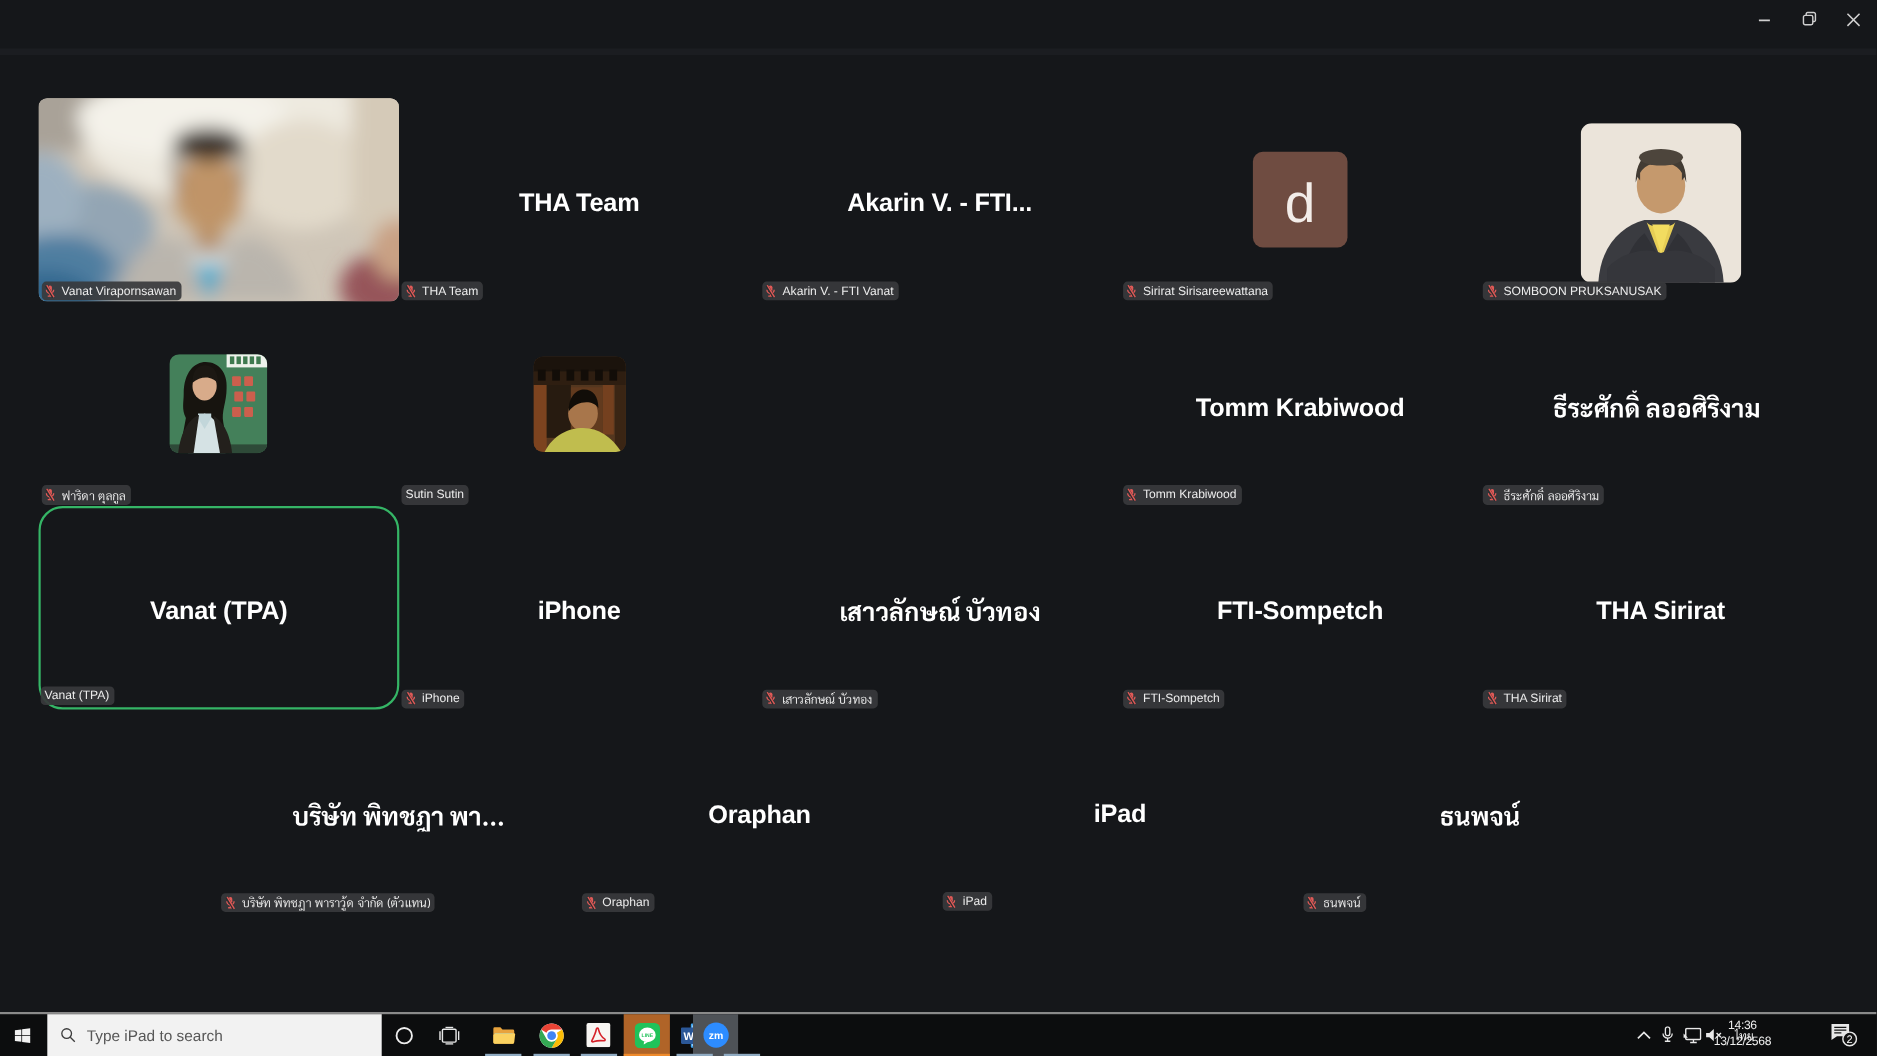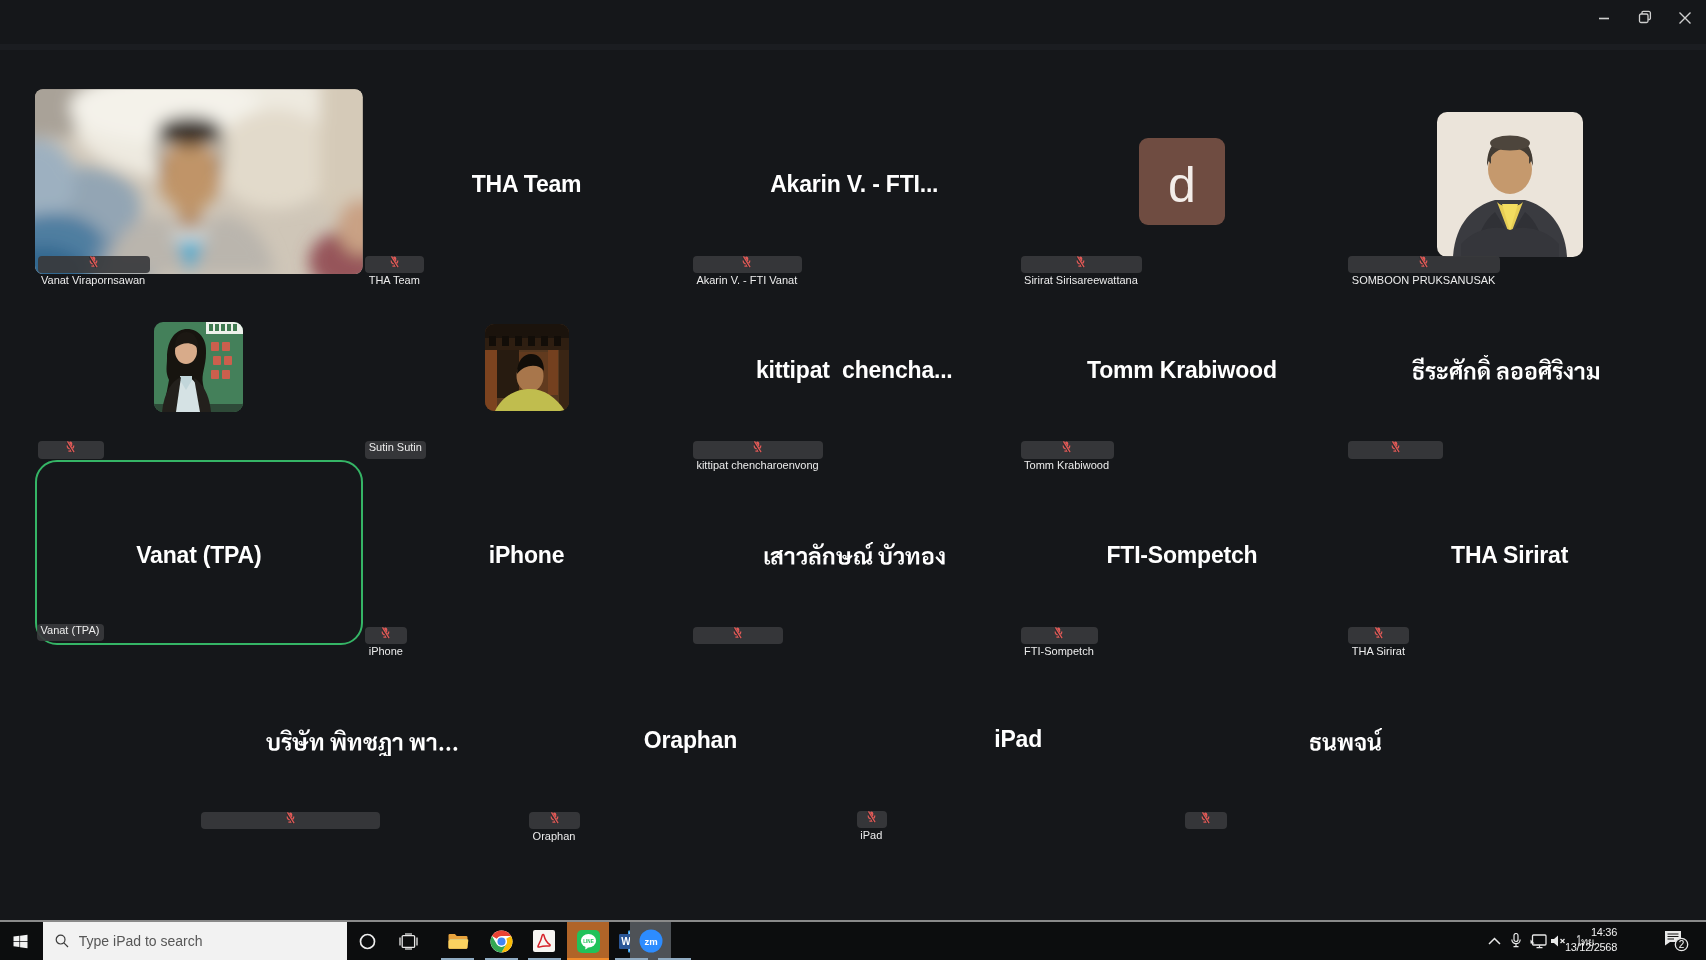--- a/index.html
+++ b/index.html
@@ -3,30 +3,30 @@
 * { margin:0; padding:0; box-sizing:border-box; }
 html,body { width:1706px; height:960px; overflow:hidden; background:#141619; }
 body { font-family:"Liberation Sans", sans-serif; position:relative; }
 .abs { position:absolute; }
 #stage { position:absolute; left:0; top:0; width:1706px; height:920px; background:#15171a; }
 .tile { position:absolute; width:327.7px; height:185.3px; }
 .tile.active { border:2.5px solid #35b566; border-radius:22px; }
 .nm { position:absolute; left:0; right:0; top:0; bottom:0; display:flex; align-items:center; justify-content:center; color:#fff; font-size:23px; font-weight:bold; letter-spacing:-0.2px; padding-top:6px; }
 .avwrap { position:absolute; left:0; right:0; top:0; bottom:0; display:flex; align-items:center; justify-content:center; }
 .av-d { width:86px; height:87px; border-radius:9px; background:#6f4c41; color:#f3ede9; font-size:50px; display:flex; align-items:center; justify-content:center; padding-top:7px; }
-.lbl { position:absolute; left:2.5px; bottom:1px; height:17.5px; display:flex; align-items:center; gap:6px; padding:0 4.5px 0 3.5px; border-radius:4px; background:rgba(56,57,60,0.92); color:#ececec; font-size:11px; white-space:nowrap;flex-direction:column; }
+.lbl { position:absolute; left:2.5px; bottom:1px; height:17.5px; display:flex; align-items:center; gap:6px; padding:0 4.5px 0 3.5px; border-radius:4px; background:rgba(56,57,60,0.92); color:#ececec; font-size:11px; white-space:nowrap; }
 .tile.active .lbl { bottom:2px; left:0px; }
 .lbl svg.mic { flex:0 0 auto; }
 #taskbar { position:absolute; left:0; top:920px; width:1706px; height:40px; background:#0c0d0e; border-top:2px solid #8a8a8a; }
 #search { position:absolute; left:42.8px; top:0px; width:304px; height:38px; background:#f2f2f2; display:flex; align-items:center; }
 #search .ph { color:#575757; font-size:14px; margin-left:10px; }
 .tbi { position:absolute; top:0; height:38px; display:flex; align-items:center; justify-content:center; }
 .ul { position:absolute; top:35.5px; width:33px; height:2.5px; background:#90abc2; }
 .tray { color:#e8e8e8; }
-#clock { position:absolute; left:1551px; top:3px; width:66px; height:34px; color:#f0f0f0; font-size:11px; letter-spacing:-0.3px; text-align:right; line-height:15.3px; }
+#clock { position:absolute; left:1551px; top:3px; width:66px; height:34px; color:#f0f0f0; font-size:11px; letter-spacing:-0.3px; text-align:center; line-height:15.3px; }
 </style></head>
 <body>
 <svg width="0" height="0" style="position:absolute">
     <defs>
       <path id="tg0" d="M 6.47 0.2 C 4.95 0.2 3.73 -0.08 2.83 -0.64 C 1.92 -1.21 1.47 -1.97 1.47 -2.92 L 1.47 -6.97 L 4.39 -6.97 L 4.39 -3.27 C 4.39 -2.9 4.57 -2.61 4.92 -2.41 C 5.29 -2.2 5.8 -2.09 6.47 -2.09 C 7.12 -2.09 7.63 -2.2 7.98 -2.41 C 8.35 -2.61 8.53 -2.9 8.53 -3.27 L 8.53 -6.28 C 8.53 -6.52 8.5 -6.7 8.44 -6.83 C 8.38 -6.96 8.23 -7.09 8 -7.2 C 7.77 -7.33 7.41 -7.44 6.91 -7.55 C 6.2 -7.68 5.24 -7.83 4.03 -8 C 2.83 -8.16 1.81 -8.27 0.97 -8.3 C 0.97 -9.91 1.34 -11.18 2.09 -12.09 C 2.84 -13.02 3.88 -13.48 5.22 -13.48 C 5.64 -13.48 6.02 -13.45 6.36 -13.38 C 6.69 -13.3 7.11 -13.2 7.61 -13.06 C 7.87 -12.99 8.12 -12.92 8.36 -12.86 C 8.61 -12.8 8.83 -12.77 9.03 -12.77 C 9.61 -12.77 9.98 -13.02 10.12 -13.53 L 12.14 -13 C 11.93 -12.12 11.61 -11.48 11.17 -11.06 C 10.73 -10.64 10.16 -10.44 9.47 -10.44 C 9.06 -10.44 8.44 -10.56 7.61 -10.81 C 7.18 -10.94 6.83 -11.02 6.55 -11.08 C 6.27 -11.14 5.99 -11.17 5.73 -11.17 C 5.29 -11.17 4.91 -11.08 4.62 -10.89 C 4.34 -10.7 4.19 -10.47 4.16 -10.19 C 5.12 -10.11 6.12 -9.98 7.16 -9.78 C 8.2 -9.59 9.01 -9.41 9.59 -9.22 C 10.31 -8.99 10.8 -8.69 11.08 -8.33 C 11.35 -7.97 11.48 -7.52 11.48 -6.97 L 11.48 -2.92 C 11.48 -1.97 11.02 -1.21 10.09 -0.64 C 9.18 -0.08 7.97 0.2 6.47 0.2 Z M 6.47 0.2 "></path>
       <path id="tg1" d="M -1.47 -16.36 C -1.39 -15.98 -1.34 -15.53 -1.31 -15 C -2.28 -15.41 -3.62 -15.74 -5.33 -16.02 C -7.04 -16.3 -8.65 -16.44 -10.17 -16.44 C -11.05 -16.44 -11.87 -16.38 -12.61 -16.27 C -12.59 -17.19 -12.35 -18.01 -11.91 -18.72 C -11.47 -19.43 -10.84 -19.97 -10.03 -20.36 C -9.22 -20.75 -8.28 -20.95 -7.22 -20.95 C -5.94 -20.95 -4.83 -20.67 -3.91 -20.11 L -3.91 -21.94 L -1.47 -21.94 Z M -8.92 -17.84 C -8.04 -17.84 -7.13 -17.78 -6.2 -17.66 C -5.27 -17.54 -4.46 -17.38 -3.75 -17.16 C -4.05 -17.84 -4.49 -18.36 -5.08 -18.72 C -5.66 -19.07 -6.34 -19.25 -7.12 -19.25 C -7.83 -19.25 -8.44 -19.12 -8.95 -18.86 C -9.47 -18.61 -9.82 -18.27 -9.98 -17.83 C -9.75 -17.84 -9.4 -17.84 -8.92 -17.84 Z M -8.92 -17.84 "></path>
       <path id="tg2" d="M 4.94 -11.17 C 4.6 -11.17 4.31 -11.08 4.06 -10.89 C 3.81 -10.71 3.68 -10.48 3.66 -10.19 C 5.53 -10.02 7.02 -9.66 8.12 -9.11 C 9.23 -8.57 9.78 -7.91 9.78 -7.12 L 9.78 -2.47 C 9.78 -1.66 9.52 -1.02 8.98 -0.52 C 8.45 -0.02 7.77 0.23 6.92 0.23 C 6.13 0.23 5.48 0 4.97 -0.47 C 4.46 -0.94 4.2 -1.53 4.2 -2.25 C 4.2 -2.99 4.43 -3.58 4.89 -4.03 C 5.36 -4.49 5.97 -4.72 6.72 -4.72 L 6.83 -4.72 L 6.83 -6.64 C 6.83 -7.09 6.17 -7.47 4.86 -7.8 C 3.55 -8.13 2.11 -8.34 0.55 -8.42 C 0.57 -10.02 0.92 -11.25 1.61 -12.14 C 2.3 -13.04 3.23 -13.48 4.42 -13.48 C 4.83 -13.48 5.19 -13.45 5.5 -13.38 C 5.82 -13.3 6.16 -13.21 6.53 -13.09 C 6.75 -13.01 6.97 -12.94 7.19 -12.89 C 7.41 -12.84 7.61 -12.81 7.8 -12.81 C 8.05 -12.81 8.26 -12.88 8.44 -13.03 C 8.62 -13.18 8.75 -13.36 8.83 -13.59 L 10.86 -12.97 C 10.66 -12.18 10.33 -11.55 9.88 -11.11 C 9.43 -10.66 8.91 -10.44 8.33 -10.44 C 8.07 -10.44 7.82 -10.47 7.59 -10.53 C 7.36 -10.59 7.05 -10.69 6.67 -10.81 C 5.93 -11.05 5.35 -11.17 4.94 -11.17 Z M 6.69 -1.22 C 7 -1.22 7.25 -1.31 7.44 -1.5 C 7.63 -1.7 7.73 -1.95 7.73 -2.25 C 7.73 -2.56 7.63 -2.81 7.44 -3 C 7.25 -3.19 7 -3.28 6.69 -3.28 C 6.39 -3.28 6.16 -3.19 5.97 -3 C 5.78 -2.81 5.69 -2.56 5.69 -2.25 C 5.69 -1.95 5.78 -1.7 5.97 -1.5 C 6.16 -1.31 6.39 -1.22 6.69 -1.22 Z M 6.69 -1.22 "></path>
       <path id="tg3" d="M 5.7 -7.22 C 4.8 -7.22 3.98 -7.35 3.25 -7.62 C 2.52 -7.89 1.95 -8.27 1.55 -8.77 C 1.14 -9.25 0.94 -9.81 0.94 -10.44 C 0.94 -11.18 1.2 -11.8 1.73 -12.3 C 2.27 -12.8 2.93 -13.05 3.72 -13.05 C 4.51 -13.05 5.16 -12.8 5.69 -12.3 C 6.21 -11.8 6.47 -11.18 6.47 -10.44 C 6.47 -10.01 6.36 -9.64 6.14 -9.34 C 7.02 -9.49 7.69 -9.86 8.12 -10.47 C 8.56 -11.08 8.79 -11.96 8.81 -13.11 L 11.73 -13.11 C 11.73 -11.97 11.48 -10.96 10.97 -10.06 C 10.47 -9.16 9.76 -8.47 8.84 -7.97 C 7.93 -7.47 6.88 -7.22 5.7 -7.22 Z M 3.7 -11.52 C 3.41 -11.52 3.16 -11.42 2.97 -11.23 C 2.78 -11.05 2.69 -10.82 2.69 -10.52 C 2.69 -10.22 2.78 -9.98 2.97 -9.78 C 3.16 -9.59 3.41 -9.5 3.7 -9.5 C 4 -9.5 4.25 -9.59 4.44 -9.77 C 4.63 -9.95 4.73 -10.2 4.73 -10.52 C 4.73 -10.82 4.63 -11.05 4.44 -11.23 C 4.25 -11.42 4 -11.52 3.7 -11.52 Z M 6.14 -2.42 C 7.02 -2.59 7.69 -2.97 8.12 -3.56 C 8.56 -4.16 8.79 -5.04 8.81 -6.19 L 11.73 -6.19 C 11.73 -5.04 11.48 -4.02 10.97 -3.11 C 10.47 -2.21 9.76 -1.52 8.84 -1.02 C 7.93 -0.52 6.88 -0.28 5.7 -0.28 C 4.79 -0.28 3.96 -0.41 3.23 -0.69 C 2.52 -0.97 1.95 -1.35 1.55 -1.84 C 1.14 -2.33 0.94 -2.89 0.94 -3.52 C 0.94 -4.25 1.2 -4.88 1.73 -5.38 C 2.27 -5.88 2.93 -6.12 3.72 -6.12 C 4.51 -6.12 5.16 -5.88 5.69 -5.38 C 6.21 -4.88 6.47 -4.25 6.47 -3.52 C 6.47 -3.12 6.36 -2.75 6.14 -2.42 Z M 3.7 -2.55 C 4 -2.55 4.25 -2.64 4.44 -2.83 C 4.63 -3.02 4.73 -3.28 4.73 -3.59 C 4.73 -3.89 4.63 -4.13 4.44 -4.31 C 4.25 -4.5 4 -4.59 3.7 -4.59 C 3.41 -4.59 3.16 -4.5 2.97 -4.31 C 2.78 -4.13 2.69 -3.89 2.69 -3.59 C 2.69 -3.28 2.78 -3.02 2.97 -2.83 C 3.16 -2.64 3.4 -2.55 3.7 -2.55 Z M 3.7 -2.55 "></path>
       <path id="tg4" d="M 13.5 -14.53 C 13.3 -13.57 12.79 -12.61 11.95 -11.64 C 12.57 -10.9 12.88 -10.01 12.88 -8.97 L 12.88 0 L 9.95 0 L 9.95 -8.67 C 9.95 -8.97 9.9 -9.29 9.8 -9.61 C 9.5 -9.4 9.04 -9.09 8.39 -8.69 C 8.97 -8.31 9.27 -7.72 9.27 -6.91 C 9.27 -6.23 9.07 -5.7 8.67 -5.31 C 8.27 -4.93 7.73 -4.73 7.03 -4.73 C 6.69 -4.73 6.36 -4.8 6.06 -4.92 C 5.76 -5.05 5.52 -5.22 5.36 -5.45 C 5.11 -5.1 4.91 -4.66 4.75 -4.14 C 4.6 -3.63 4.53 -3.12 4.53 -2.62 L 4.53 0 L 1.67 0 L 1.67 -3.45 C 1.67 -3.79 1.52 -4.47 1.23 -5.52 C 1.05 -6.25 0.92 -6.84 0.83 -7.27 C 0.73 -7.69 0.69 -8.09 0.69 -8.47 C 0.69 -10 1.23 -11.22 2.33 -12.12 C 3.43 -13.03 4.96 -13.48 6.91 -13.48 C 7.98 -13.48 8.95 -13.34 9.83 -13.05 C 10.05 -13.52 10.21 -14.01 10.28 -14.53 Z M 3.77 -6.23 C 3.98 -7.02 4.3 -7.64 4.72 -8.11 C 5.14 -8.59 5.66 -8.89 6.25 -9.02 C 7.16 -9.72 7.86 -10.37 8.38 -10.95 C 7.91 -11.1 7.43 -11.17 6.91 -11.17 C 5.86 -11.17 5.04 -10.93 4.42 -10.45 C 3.82 -9.98 3.52 -9.33 3.52 -8.48 C 3.52 -7.99 3.6 -7.24 3.77 -6.23 Z M 6.98 -5.98 C 7.27 -5.98 7.49 -6.07 7.66 -6.23 C 7.82 -6.4 7.91 -6.63 7.91 -6.92 C 7.91 -7.2 7.82 -7.43 7.66 -7.59 C 7.49 -7.76 7.27 -7.84 6.98 -7.84 C 6.71 -7.84 6.49 -7.76 6.31 -7.59 C 6.13 -7.43 6.05 -7.2 6.05 -6.92 C 6.05 -6.63 6.13 -6.4 6.31 -6.23 C 6.49 -6.07 6.71 -5.98 6.98 -5.98 Z M 6.98 -5.98 "></path>
       <path id="tg5" d="M 1.91 -21.33 C 1.91 -20.11 1.62 -19.06 1.06 -18.19 C 0.51 -17.31 -0.24 -16.64 -1.2 -16.19 C -2.16 -15.73 -3.24 -15.5 -4.44 -15.5 C -5.94 -15.5 -7.11 -15.79 -7.95 -16.38 C -8.8 -16.96 -9.22 -17.73 -9.22 -18.7 C -9.22 -19.42 -8.98 -19.99 -8.52 -20.42 C -8.05 -20.85 -7.45 -21.06 -6.72 -21.06 C -5.98 -21.06 -5.37 -20.84 -4.89 -20.41 C -4.42 -19.97 -4.19 -19.39 -4.19 -18.67 C -4.19 -18.11 -4.33 -17.62 -4.62 -17.2 C -3.29 -17.2 -2.27 -17.6 -1.55 -18.39 C -0.84 -19.18 -0.47 -20.16 -0.45 -21.33 Z M -7.75 -18.72 C -7.75 -18.41 -7.65 -18.16 -7.45 -17.97 C -7.27 -17.78 -7.02 -17.69 -6.72 -17.69 C -6.43 -17.69 -6.18 -17.79 -5.98 -17.98 C -5.79 -18.18 -5.69 -18.43 -5.69 -18.72 C -5.69 -19.01 -5.78 -19.25 -5.97 -19.44 C -6.16 -19.62 -6.41 -19.72 -6.72 -19.72 C -7.02 -19.72 -7.27 -19.62 -7.45 -19.44 C -7.65 -19.25 -7.75 -19.01 -7.75 -18.72 Z M -7.75 -18.72 "></path>
@@ -285,33 +285,20 @@
 <rect x="74" y="26" width="10" height="61" fill="#3a2514"></rect>
 <ellipse cx="45" cy="52" rx="13.5" ry="16" fill="#a8764b"></ellipse>
 <path d="M32 50 C32 36 39 30 46 30 C54 30 59 36 59 47 C54 39 39 40 32 50 Z" fill="#110d08"></path>
 <path d="M10 87 C18 71 32 65 45 65 C59 65 71 73 80 87 Z" fill="#c0bd4e"></path>
 </svg>
       </div>
       <div class="lbl ">
         <span>Sutin Sutin</span>
       </div>
     </div>
-    <div class="tile " style="left:690.4px;top:274.5px">
-      <div class="nm">kittipat&nbsp; chencha...</div>
-      <div class="lbl ">
-        <svg class="mic" width="9" height="12" viewBox="0 0 9 12">
-<rect x="2.8" y="0.5" width="3.4" height="5.8" rx="1.7" fill="#e05a57"></rect>
-<path d="M1.2 4.4 a3.3 3.3 0 0 0 6.6 0" fill="none" stroke="#e05a57" stroke-width="1.2"></path>
-<path d="M4.5 7.9 V9.6 M2.4 10.2 H6.6" stroke="#e05a57" stroke-width="1.2"></path>
-<path d="M1.1 0.6 L7.6 11.3" stroke="#2a2b2e" stroke-width="2.6"></path>
-<path d="M1.5 0.3 L8.1 11.2" stroke="#e05a57" stroke-width="1.3"></path>
-</svg>
-        <span>kittipat chencharoenvong</span>
-      </div>
-    </div>
     <div class="tile " style="left:1018.1px;top:274.5px">
       <div class="nm">Tomm Krabiwood</div>
       <div class="lbl ">
         <svg class="mic" width="9" height="12" viewBox="0 0 9 12">
 <rect x="2.8" y="0.5" width="3.4" height="5.8" rx="1.7" fill="#e05a57"></rect>
 <path d="M1.2 4.4 a3.3 3.3 0 0 0 6.6 0" fill="none" stroke="#e05a57" stroke-width="1.2"></path>
 <path d="M4.5 7.9 V9.6 M2.4 10.2 H6.6" stroke="#e05a57" stroke-width="1.2"></path>
 <path d="M1.1 0.6 L7.6 11.3" stroke="#2a2b2e" stroke-width="2.6"></path>
 <path d="M1.5 0.3 L8.1 11.2" stroke="#e05a57" stroke-width="1.3"></path>
 </svg>

